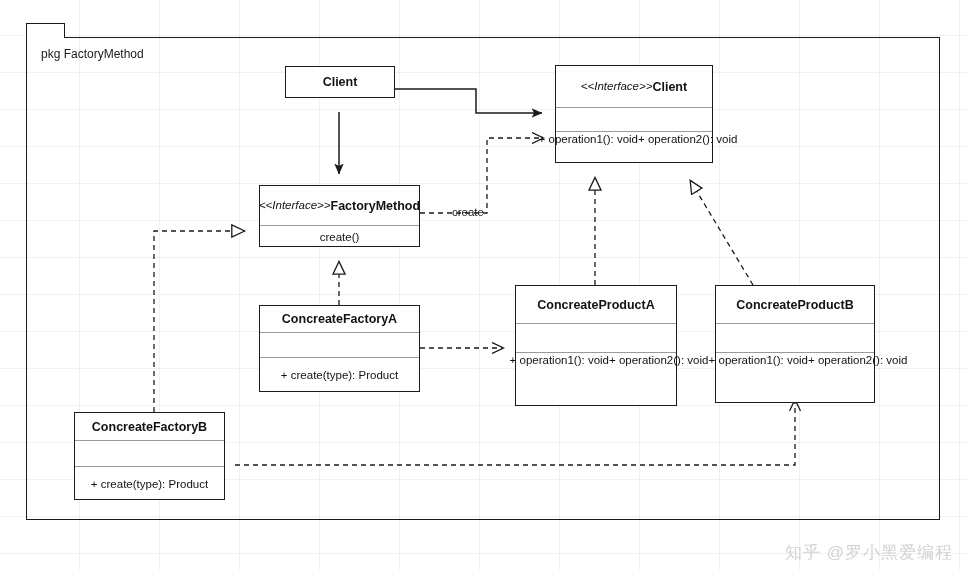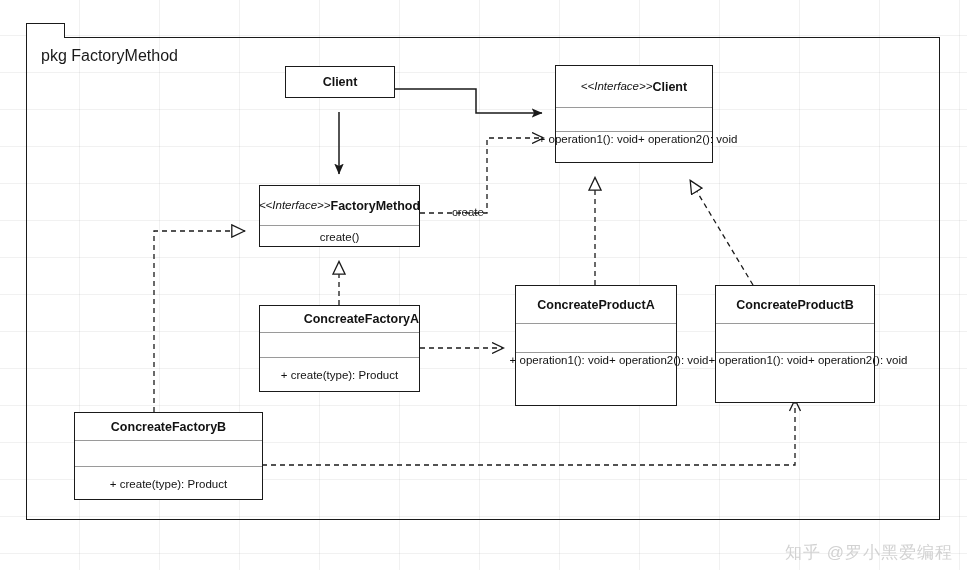--- a/index.html
+++ b/index.html
@@ -95,21 +95,21 @@
     border: 1.6px solid #1a1a1a;
     border-bottom: none;
     box-sizing: border-box;
     background: #ffffff;
     z-index: 2;
   }
   #pkg-label {
     position: absolute;
     left: 41px;
     top: 47px;
-    font-size: 16px;
+    font-size: 12px;
     color: #1a1a1a;
     z-index: 2;
     white-space: nowrap;
   }
   #edge-label-creates {
     position: absolute;
     left: 452px;
     top: 206px;
     font-size: 11.5px;
     color: #1a1a1a;
@@ -192,30 +192,30 @@
     <div class="compartment" style="height:39px;">
       <div class="stereotype">&lt;&lt;Interface&gt;&gt;</div>
       <div class="cls-name">FactoryMethod</div>
     </div>
     <div class="compartment members-center" style="height:23px;">
       <div class="member">create()</div>
     </div>
   </div>
 
   <div class="uml-box" style="left:259px; top:305px; width:161px; height:87px;">
-    <div class="compartment" style="height:26px;justify-content:flex-end;">
+    <div class="compartment" style="height:26px;">
       <div class="cls-name">ConcreateFactoryA</div>
     </div>
     <div class="compartment" style="height:25px;"></div>
     <div class="compartment members-center" style="height:36px;">
       <div class="member">+ create(type): Product</div>
     </div>
   </div>
 
-  <div class="uml-box" style="left:74px; top:412px; width:189px; height:88px;">
+  <div class="uml-box" style="left:74px; top:412px; width:151px; height:88px;">
     <div class="compartment" style="height:27px;">
       <div class="cls-name">ConcreateFactoryB</div>
     </div>
     <div class="compartment" style="height:26px;"></div>
     <div class="compartment members-center" style="height:35px;">
       <div class="member">+ create(type): Product</div>
     </div>
   </div>
 
   <div class="uml-box" style="left:515px; top:285px; width:162px; height:121px;">

